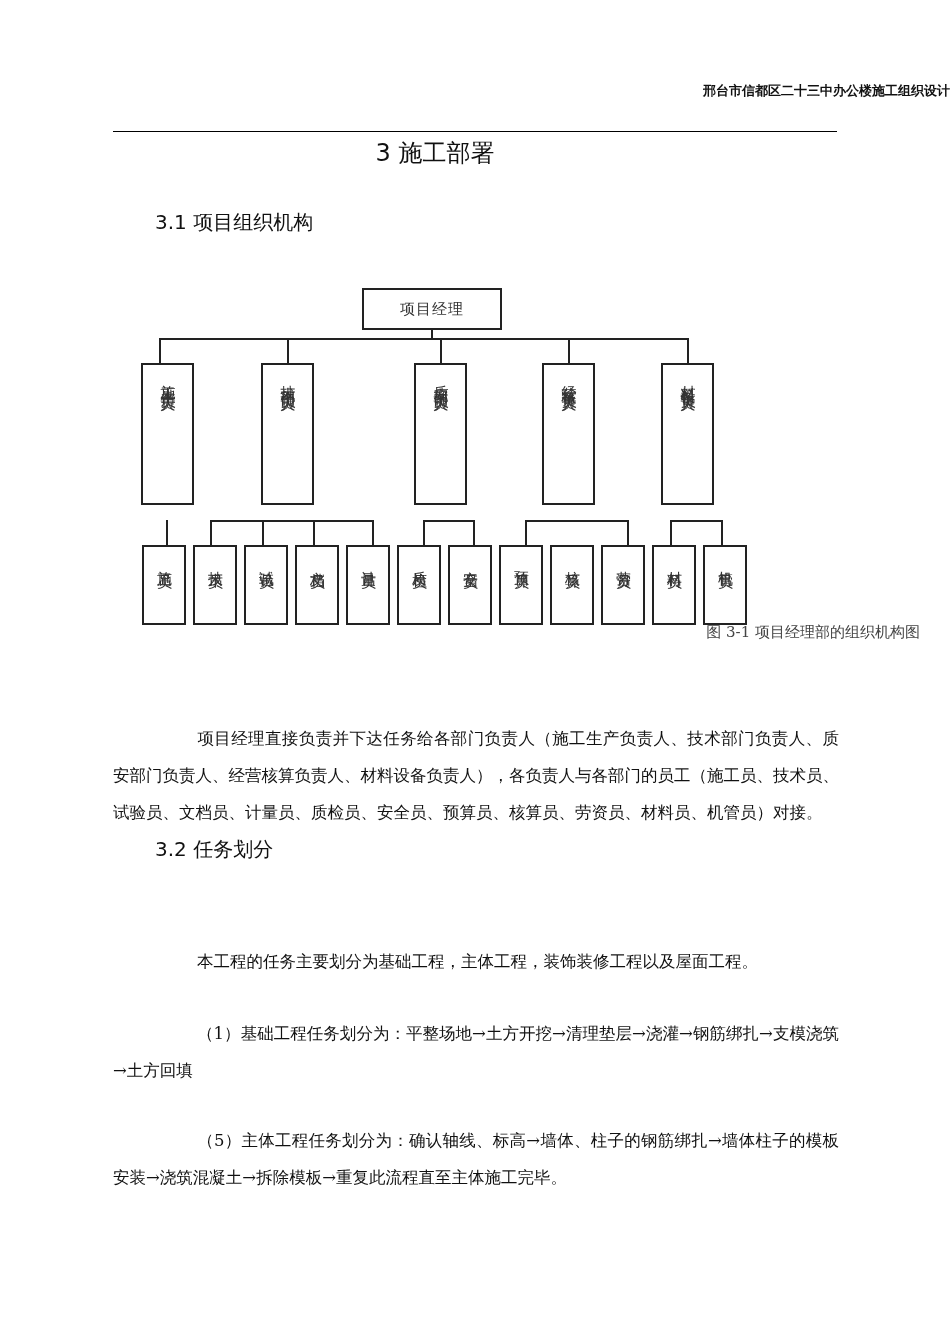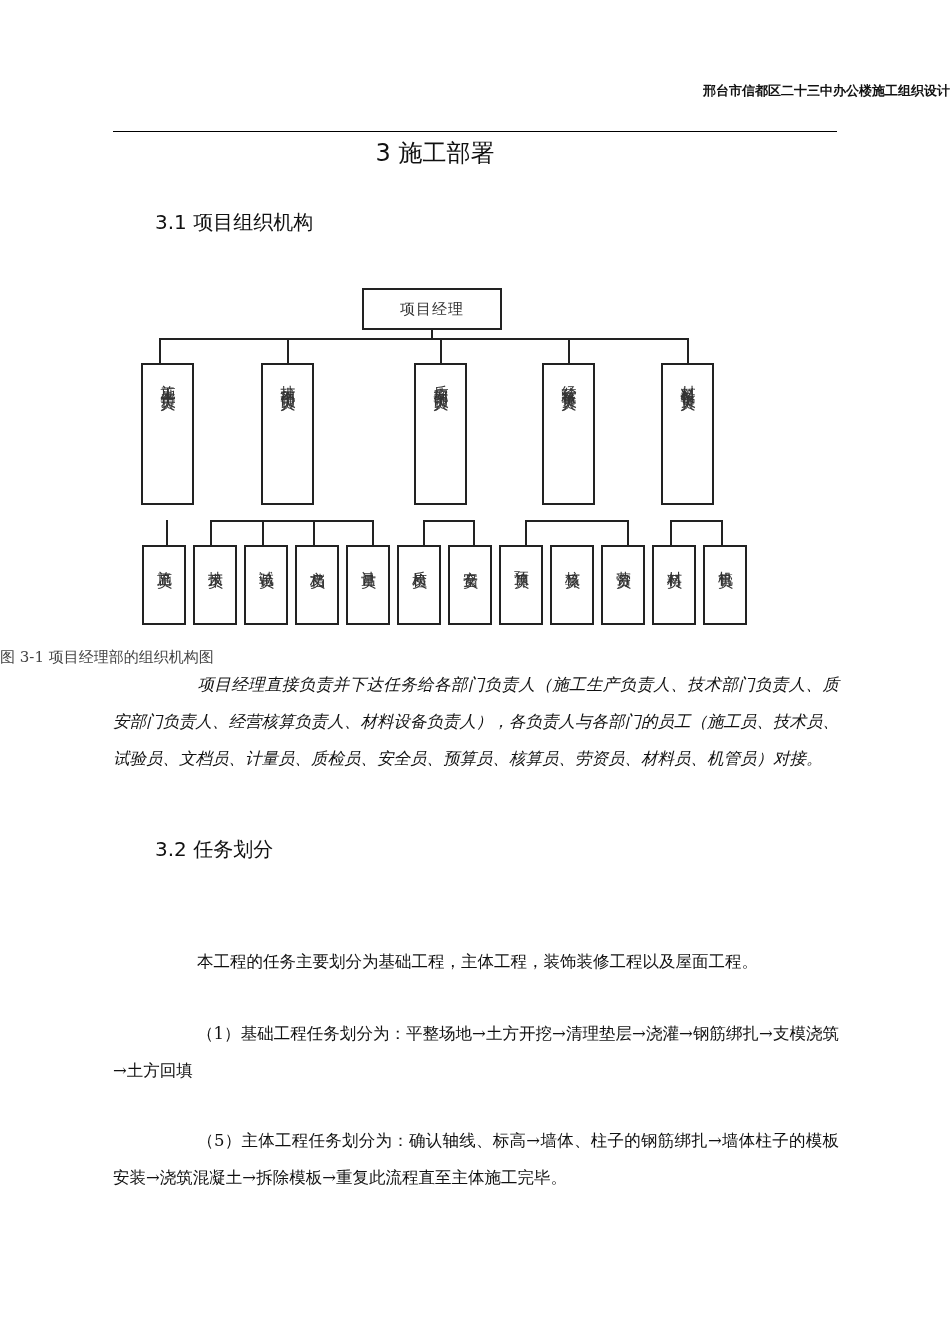--- a/index.html
+++ b/index.html
@@ -110,24 +110,24 @@
   <div class="box" style="left:601px;top:545px;width:44px;height:80px;">
     <span class="vtext" style="top:12px;">劳资员</span>
     </div>
   <div class="box" style="left:652px;top:545px;width:44px;height:80px;">
     <span class="vtext" style="top:12px;">材料员</span>
     </div>
   <div class="box" style="left:703px;top:545px;width:44px;height:80px;">
     <span class="vtext" style="top:12px;">机管员</span>
     </div>
 
-  <div class="abs caption" style="left:0;width:920px;top:648px;text-align:left;">图 3-1  项目经理部的组织机构图</div>
+  <div class="abs caption" style="left:0;width:920px;top:623px;text-align:right;">图 3-1  项目经理部的组织机构图</div>
 </div>
 
-<div class="abs para" style="top:666px;font-style:italic;"><span class="indent"></span><span>项目经理直接负责并下达任务给各部门负责人（施工生产负责人、技术部门负责人、质安部门负责人、经营核算负责人、材料设备负责人），各负责人与各部门的员工（施工员、技术员、试验员、文档员、计量员、质检员、安全员、预算员、核算员、劳资员、材料员、机管员）对接。</span></div>
+<div class="abs para" style="top:720px;"><span class="indent"></span><span>项目经理直接负责并下达任务给各部门负责人（施工生产负责人、技术部门负责人、质安部门负责人、经营核算负责人、材料设备负责人），各负责人与各部门的员工（施工员、技术员、试验员、文档员、计量员、质检员、安全员、预算员、核算员、劳资员、材料员、机管员）对接。</span></div>
 
 <div class="abs section-title" style="top:836px;">3.2 任务划分</div>
 
 <div class="abs para" style="top:944px;font-family:Liberation Mono, monospace;"><span class="indent"></span><span>本工程的任务主要划分为基础工程，主体工程，装饰装修工程以及屋面工程。</span></div>
 
 <div class="abs para" style="top:1015px;"><span class="indent"></span><span>（1）基础工程任务划分为：平整场地→土方开挖→清理垫层→浇灌→钢筋绑扎→支模浇筑→土方回填</span></div>
 
 <div class="abs para" style="top:1122px;"><span class="indent"></span><span>（5）主体工程任务划分为：确认轴线、标高→墙体、柱子的钢筋绑扎→墙体柱子的模板安装→浇筑混凝土→拆除模板→重复此流程直至主体施工完毕。</span></div>
 
 </body></html>

